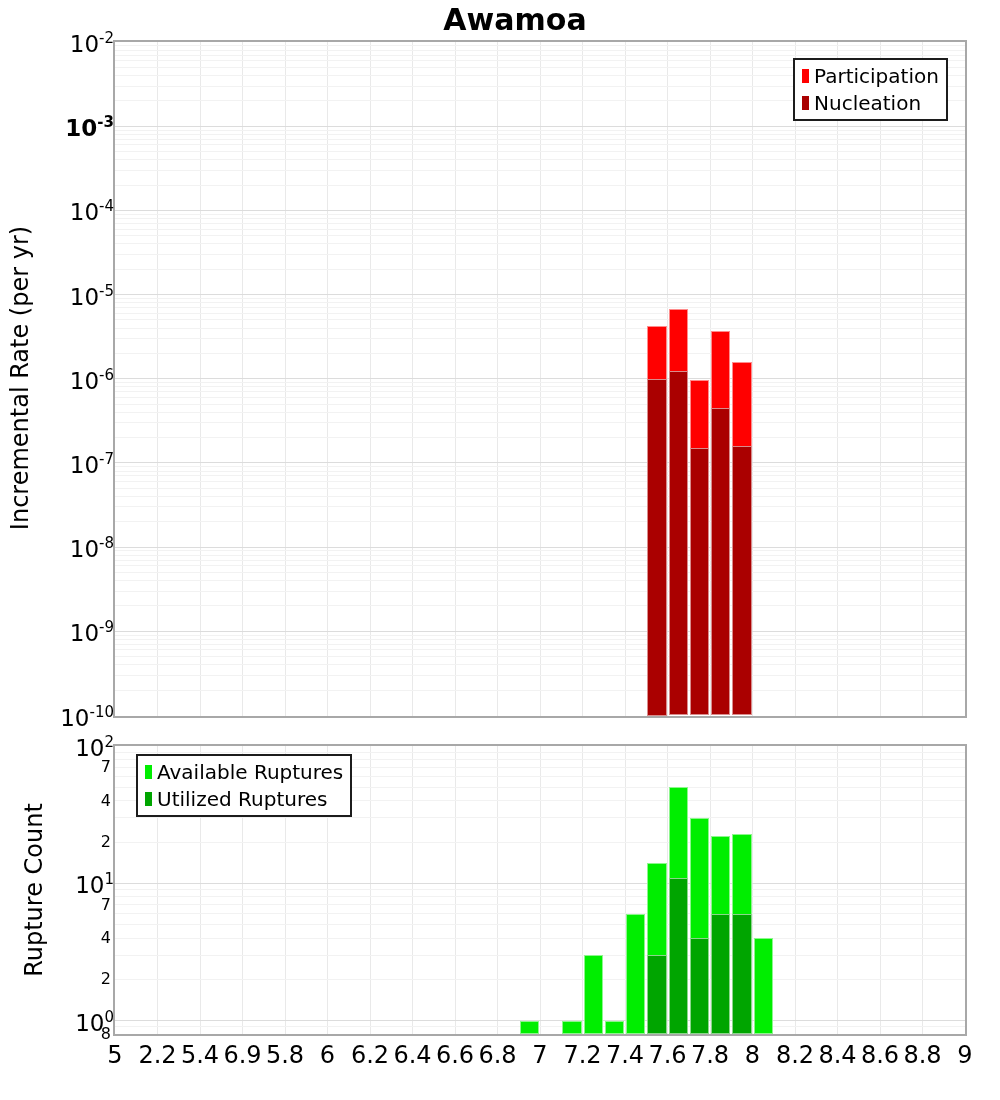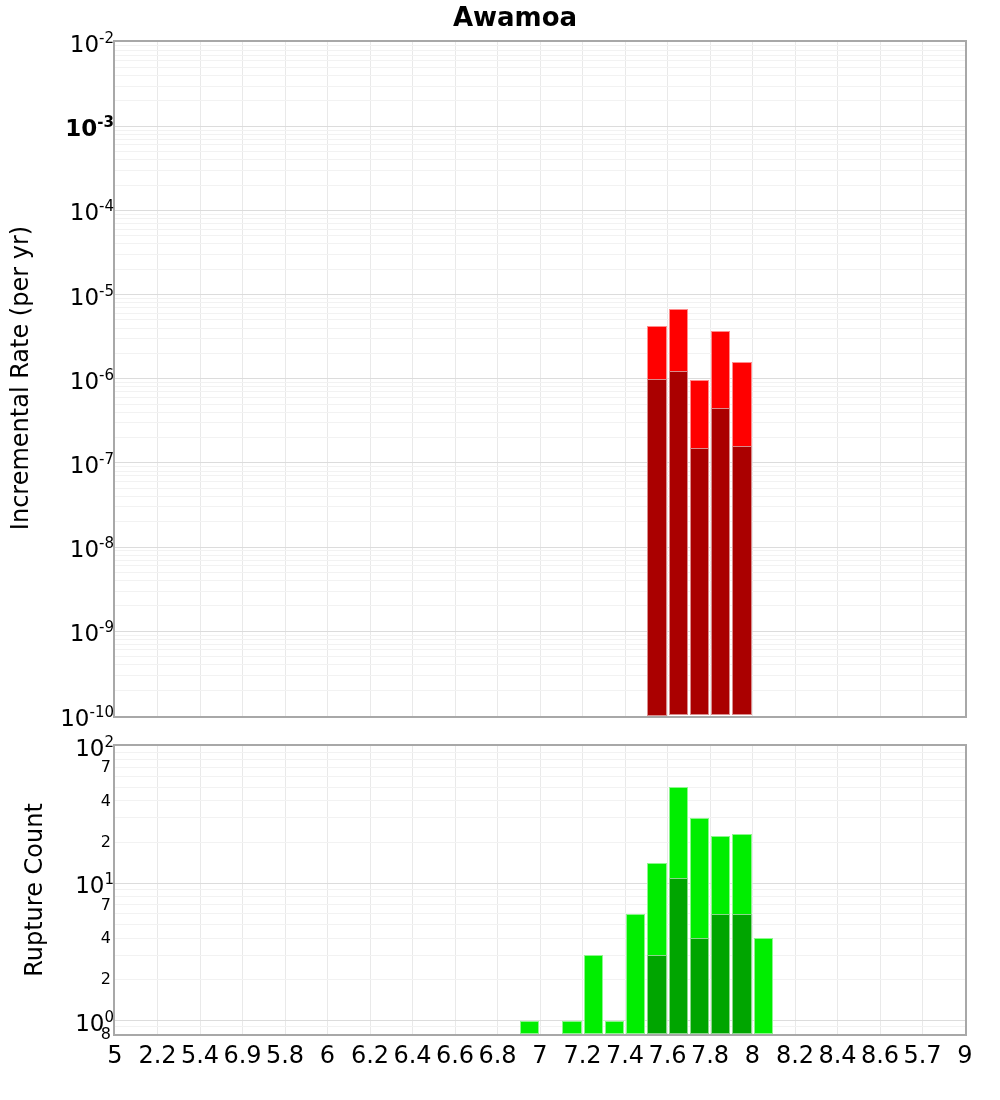--- a/index.html
+++ b/index.html
@@ -1,21 +1,21 @@
 <!DOCTYPE html>
 <html><head>
 <meta charset="utf-8">
 <style>
   html,body{margin:0;padding:0;background:#fff;}
   #chart-root{
     position:relative;width:1000px;height:1100px;background:#fff;
     font-family:"DejaVu Sans","Liberation Sans",sans-serif;color:#000;overflow:hidden;
   }
   .title{position:absolute;left:115px;width:800px;top:2px;text-align:center;
-         font-size:26px;font-weight:bold;z-index:6;}
+         font-size:30px;font-weight:bold;z-index:6;}
   .xlabel{position:absolute;left:115px;width:850px;top:1063px;text-align:center;
           font-size:25px;z-index:6;}
   .ylabel{position:absolute;white-space:nowrap;font-size:24px;z-index:6;
           transform:translate(-50%,-50%) rotate(-90deg);}
   #ylabel-top{left:20px;top:378px;}
   #ylabel-bottom{left:34px;top:890px;}
   .legend{position:absolute;background:#fff;border:2px solid #1c1c1c;
           padding:4px 7px;display:flex;flex-direction:column;justify-content:center;
           gap:3px;z-index:7;}
   #legend-top{left:793px;top:58px;}
@@ -34,21 +34,41 @@
 </head>
 <body>
 
 <div id="chart-root">
 
   <div class="title">Awamoa</div>
 
   <div class="ylabel" id="ylabel-top">Incremental Rate (per yr)</div>
   <div class="ylabel" id="ylabel-bottom">Rupture Count</div>
 
-
+  <div class="legend" id="legend-top">
+    <div class="legend-item">
+      <span class="swatch" style="background: rgb(255, 0, 0);"></span>
+      <span>Participation</span>
+    </div>
+    <div class="legend-item">
+      <span class="swatch" style="background: rgb(170, 0, 0);"></span>
+      <span>Nucleation</span>
+    </div>
+  </div>
+
+  <div class="legend" id="legend-bottom">
+    <div class="legend-item">
+      <span class="swatch" style="background: rgb(0, 238, 0);"></span>
+      <span>Available Ruptures</span>
+    </div>
+    <div class="legend-item">
+      <span class="swatch" style="background: rgb(0, 165, 0);"></span>
+      <span>Utilized Ruptures</span>
+    </div>
+  </div>
 
   <div id="render-layer" style="position:absolute;left:0;top:0;width:1000px;height:1100px;">
       <div class="gridline" style="left: 157px; top: 42px; width: 1px; height: 673.5px; background: rgb(233, 233, 233);"></div>
       <div class="gridline" style="left: 199.5px; top: 42px; width: 1px; height: 673.5px; background: rgb(233, 233, 233);"></div>
       <div class="gridline" style="left: 242px; top: 42px; width: 1px; height: 673.5px; background: rgb(233, 233, 233);"></div>
       <div class="gridline" style="left: 284.5px; top: 42px; width: 1px; height: 673.5px; background: rgb(233, 233, 233);"></div>
       <div class="gridline" style="left: 327px; top: 42px; width: 1px; height: 673.5px; background: rgb(233, 233, 233);"></div>
       <div class="gridline" style="left: 369.5px; top: 42px; width: 1px; height: 673.5px; background: rgb(233, 233, 233);"></div>
       <div class="gridline" style="left: 412px; top: 42px; width: 1px; height: 673.5px; background: rgb(233, 233, 233);"></div>
       <div class="gridline" style="left: 454.5px; top: 42px; width: 1px; height: 673.5px; background: rgb(233, 233, 233);"></div>
@@ -231,16 +251,16 @@
       <div class="xtick" style="left: 462.5px; top: 1041px;">6.8</div>
       <div class="xtick" style="left: 505px; top: 1041px;">7</div>
       <div class="xtick" style="left: 547.5px; top: 1041px;">7.2</div>
       <div class="xtick" style="left: 590px; top: 1041px;">7.4</div>
       <div class="xtick" style="left: 632.5px; top: 1041px;">7.6</div>
       <div class="xtick" style="left: 675px; top: 1041px;">7.8</div>
       <div class="xtick" style="left: 717.5px; top: 1041px;">8</div>
       <div class="xtick" style="left: 760px; top: 1041px;">8.2</div>
       <div class="xtick" style="left: 802.5px; top: 1041px;">8.4</div>
       <div class="xtick" style="left: 845px; top: 1041px;">8.6</div>
-      <div class="xtick" style="left: 887.5px; top: 1041px;">5.7</div>
+      <div class="xtick" style="left: 887.5px; top: 1041px;">8.8</div>
       <div class="xtick" style="left: 930px; top: 1041px;">9</div>
     </div>
 </div>
 
 </body></html>

